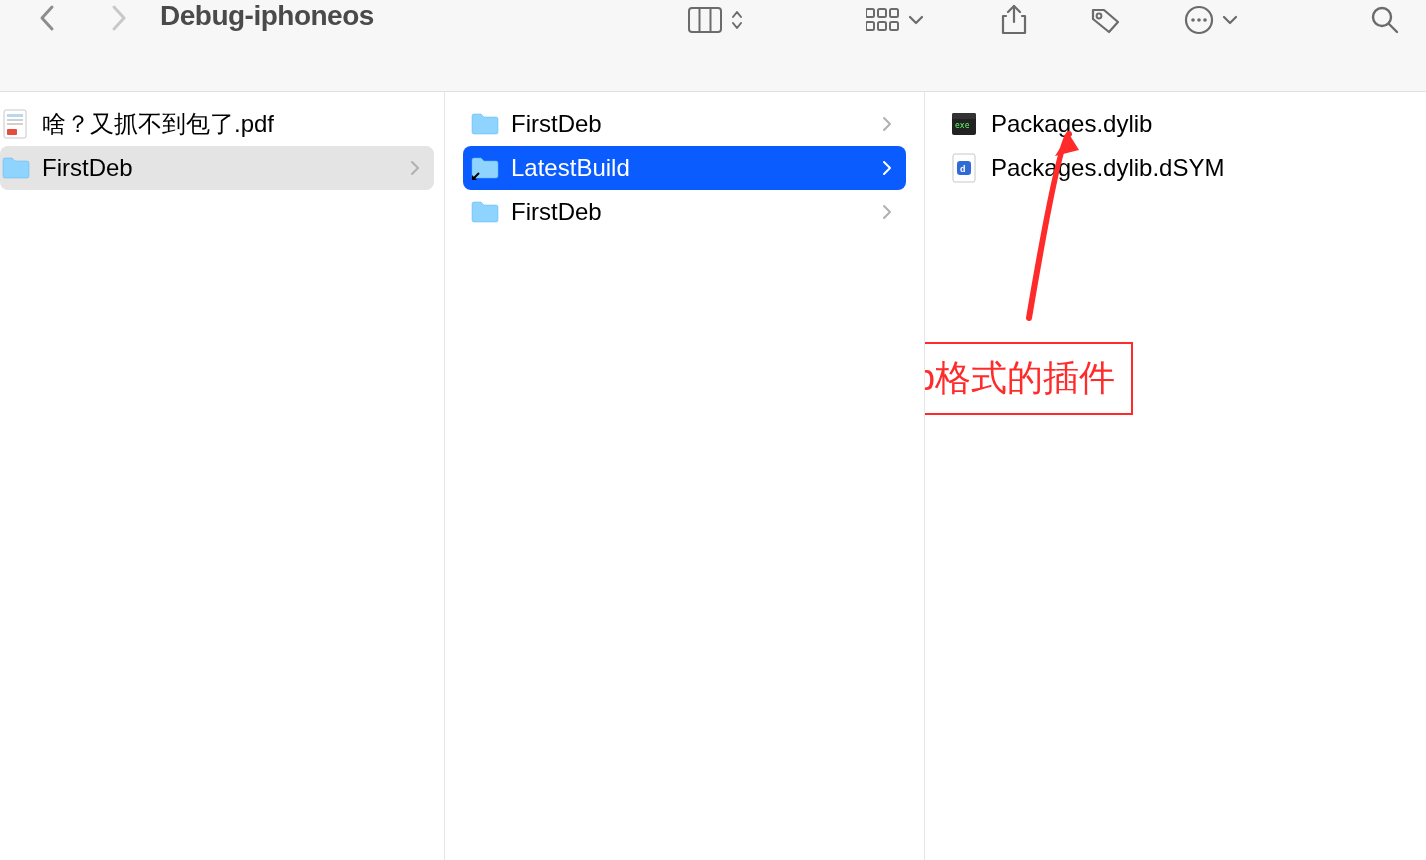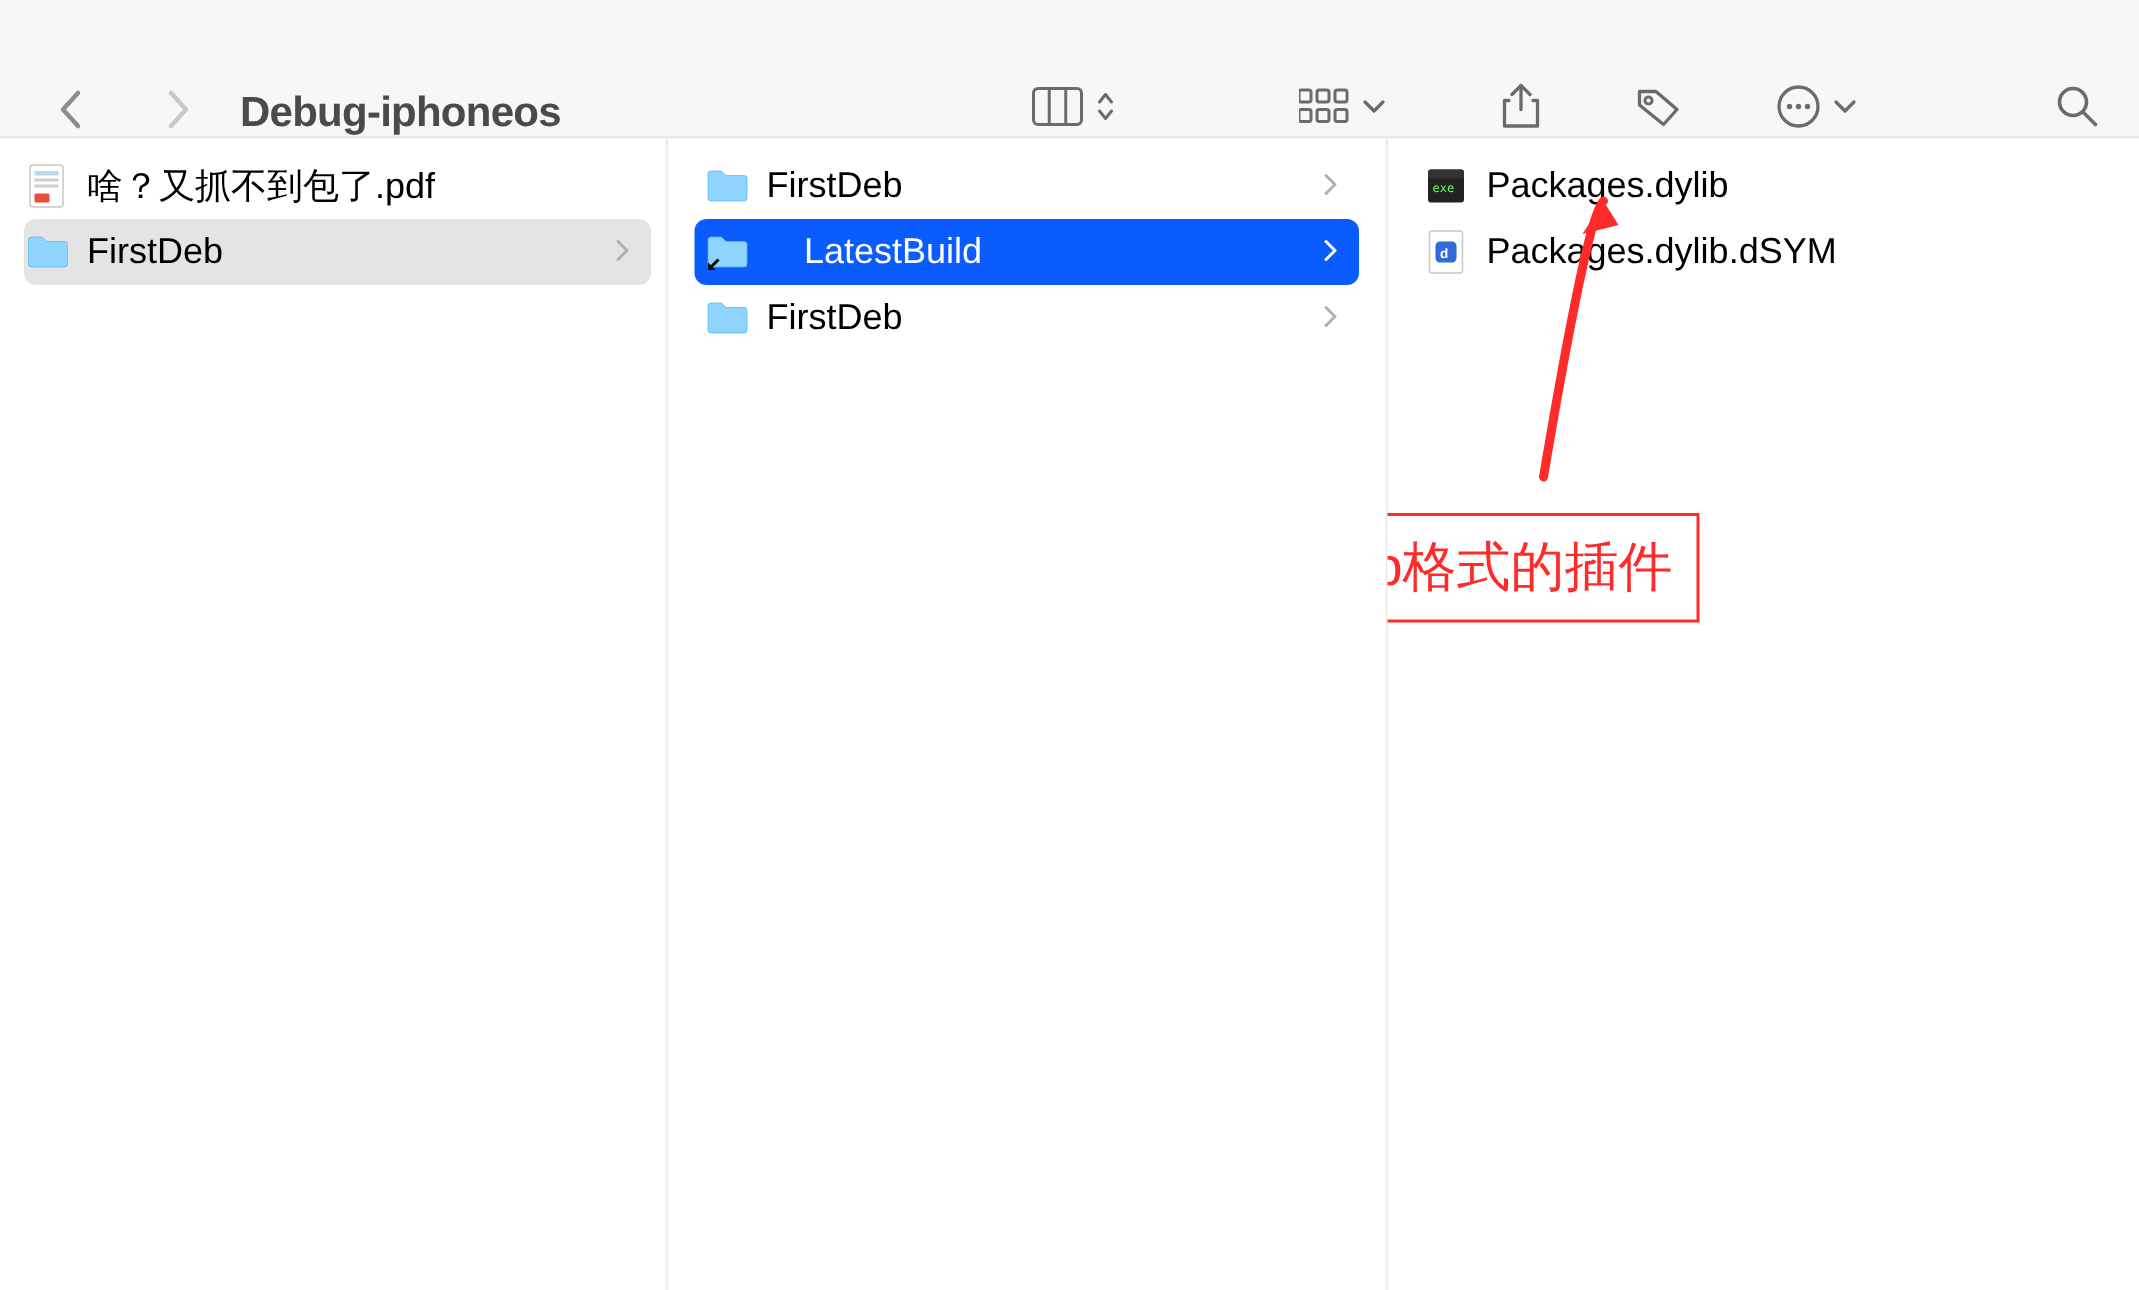--- a/index.html
+++ b/index.html
@@ -1,20 +1,20 @@
 <!DOCTYPE html>
 <html><head>
 <meta charset="utf-8">
 <style>
   * { box-sizing: border-box; margin: 0; padding: 0; }
   html, body { width: 1426px; height: 860px; font-family: -apple-system, "Helvetica Neue", Arial, sans-serif; background: #ffffff; color: #000; overflow: hidden; }
   .toolbar {
     height: 92px;
     display: flex;
-    align-items: flex-end;
+    align-items: flex-start;
     padding: 0 20px 0 30px;
     background: #f7f7f7;
     border-bottom: 1px solid #e0e0e0;
   }
   .nav-group { display: flex; align-items: center; gap: 34px; }
   .nav-btn { width: 36px; height: 36px; display:flex; align-items:center; justify-content:center; color:#8d8d8d; }
   .nav-btn.disabled { color:#c8c8c8; }
   .title { margin-left: 24px; font-size: 28px; font-weight: 700; color:#4a4a4a; letter-spacing: -0.5px; }
   .tool-right { margin-left:auto; display:flex; align-items:center; gap: 10px; }
   .tool-btn { display:flex; align-items:center; justify-content:center; height:40px; padding:0 6px; color:#6b6b6b; }
@@ -25,40 +25,40 @@
 
   .columns {
     display: flex;
     height: calc(100% - 92px);
   }
   .col {
     height: 100%;
     overflow-y: auto;
     padding-top: 10px;
   }
-  .col1 { width: 445px; border-right: 1px solid #e6e6e6; padding-left:16px; }
+  .col1 { width: 445px; border-right: 1px solid #e6e6e6; padding-left:0; }
   .col2 { width: 480px; border-right: 1px solid #e6e6e6; }
   .col3 { flex:1; position:relative; }
 
   .row {
     display:flex; align-items:center;
     height: 44px;
     padding: 0 14px 0 6px;
     font-size: 24px;
     border-radius: 8px;
     margin: 0 10px 0 0;
     position: relative;
   }
   .col1 .row { margin-left: 0; padding-left: 0; }
   .col2 .row, .col3 .row { margin-left: 18px; margin-right: 18px; padding-left: 8px; }
   .row .icon { width: 30px; height: 30px; margin-right: 10px; display:flex; align-items:center; flex-shrink:0; }
   .row .label { flex:1; white-space: nowrap; overflow:hidden; text-overflow: ellipsis; }
   .row .chev { color:#b0b0b0; }
   .row.grey { background:#e4e4e4; }
-  .row.sel { background:#0a5cff; color:#fff;gap:25px; }
+  .row.sel { background:#0a5cff; color:#fff; }
   .row.sel .chev { color:#fff; }
   .col1 .row { padding-left:2px; }
 
   .annotation-box {
     position:absolute;
     border:2px solid #ff2a2a;
     color:#ff2a2a;
     font-size: 36px;
     padding: 10px 16px;
     background: #fff;

